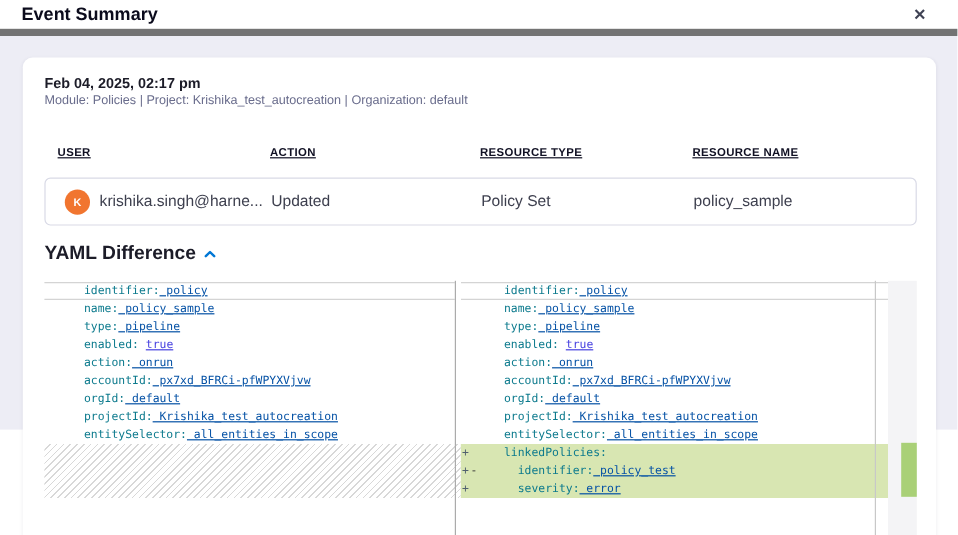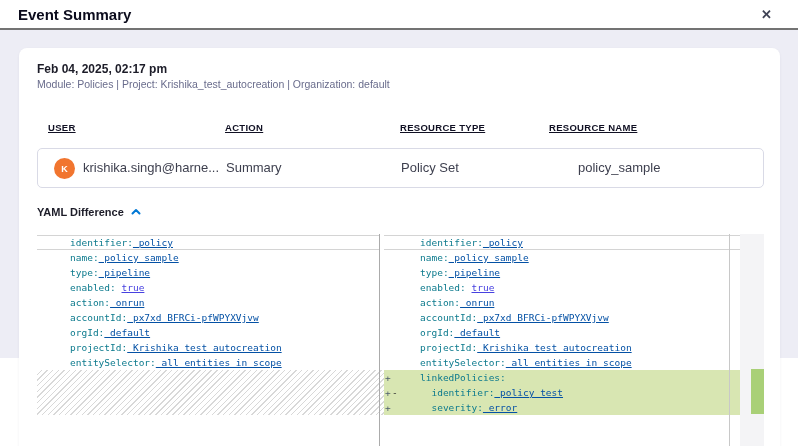--- a/index.html
+++ b/index.html
@@ -1,53 +1,53 @@
 <!DOCTYPE html>
 <html style="--accent-blue: #0278d5; --avatar-orange: #f1752f; --added-line-green: #d8e6b2; --ruler-marker-green: #a9d077; --token-key-teal: #0c7a8d; --token-string-blue: #0451a5; --token-keyword-blue: #4741e0; --background-lavender: #ededf5;"><head>
 <meta charset="utf-8">
 <style>
   * { margin:0; padding:0; box-sizing:border-box; }
   html,body { width:798px; height:446px; overflow:hidden; background:#fff;
               font-family:"Liberation Sans", sans-serif; }
 
   
   .modal-header { position:relative; height:30px; background:#fff;
-    border-bottom:2px solid #737373; display:flex; align-items:center;
+    border-bottom:6px solid #737373; display:flex; align-items:center;
     justify-content:space-between; padding:0 26px 0 18px; }
   .modal-title { font-size:15px; font-weight:700; color:#0b0b1c; }
   .close-btn { border:none; background:none; font-size:13px; color:#3f4254;
     cursor:pointer; line-height:1; font-weight:700; }
 
   
   .modal-body { position:relative; height:328px; background:var(--background-lavender,#ededf5); }
   .card { position:absolute; left:19px; top:18px; width:761px; height:560px;
     background:#fff; border-radius:8px; box-shadow:0 1px 3px rgba(40,41,61,.06);
     padding:13px 16px 0 18px; }
 
   .event-date { font-size:12px; font-weight:700; color:#1c1c28; height:16px; line-height:16px; }
   .event-meta { margin-top:0; font-size:10.5px; color:#696c8c; height:14px; line-height:14px; }
 
   
   .table-header { position:relative; margin-top:31px; height:12px; }
   .th { position:absolute; top:0; font-size:9.5px; font-weight:700; color:#101023;
         letter-spacing:.3px; white-space:nowrap;text-decoration:underline; }
-  .th-0{left:11px}.th-1{left:188px}.th-2{left:363px}.th-3{left:512px}
+  .th-0{left:11px}.th-1{left:188px}.th-2{left:363px}.th-3{left:540px}
 
   .table-row { position:relative; margin-top:14px; height:40px; background:#fff;
     border:1px solid #d9dae6; border-radius:5px; }
   .avatar { position:absolute; left:16px; top:9px; width:21px; height:21px;
     border-radius:50%; background:var(--avatar-orange,#f1752f); color:#fff;
     font-size:9px; font-weight:700; display:flex; align-items:center; justify-content:center; }
   .cell { position:absolute; top:0; height:38px; line-height:38px; font-size:13px;
     color:#3d3f4e; white-space:nowrap; }
   .cell-user{left:45px}.cell-action{left:188px}.cell-type{left:363px}.cell-name{left:540px}
 
   
   .yaml-label-row { margin-top:17px; height:14px; display:flex; align-items:center; gap:6px; }
-  .yaml-label { font-size:11px; font-weight:700; color:#1c1c28; }
+  .yaml-label { font-size:16px; font-weight:700; color:#1c1c28; }
   .chevron { width:12px; height:12px; color:var(--accent-blue,#0278d5); cursor:pointer; }
 
   .diff-editor { position:relative; margin-top:15px; width:727px; height:240px;
     font-family:"DejaVu Sans Mono", monospace; font-size:9.5px; }
   .pane { position:absolute; top:0; bottom:0; background:#fff; padding-top:1px; }
   .pane-left  { left:0;     width:342px; }
   .pane-right { left:347px; width:356px; }
   .code-line { height:15px; line-height:15px; white-space:pre; position:relative; color:#333; }
   .pane-left  .code-line { padding-left:5px; }
   .pane-right .code-line { padding-left:8px; }
@@ -87,21 +87,21 @@
     <div class="table-header">
         <span class="th th-0">USER</span>
         <span class="th th-1">ACTION</span>
         <span class="th th-2">RESOURCE TYPE</span>
         <span class="th th-3">RESOURCE NAME</span>
       </div>
 
     <div class="table-row">
       <span class="avatar">K</span>
       <span class="cell cell-user">krishika.singh@harne...</span>
-      <span class="cell cell-action">Summary</span>
+      <span class="cell cell-action">Updated</span>
       <span class="cell cell-type">Policy Set</span>
       <span class="cell cell-name">policy_sample</span>
     </div>
 
     <div class="yaml-label-row">
       <span class="yaml-label">YAML Difference</span>
       <svg class="chevron" viewBox="0 0 12 12">
         <polyline points="2.5,7.5 6,4 9.5,7.5" fill="none" stroke="currentColor" stroke-width="2" stroke-linecap="round" stroke-linejoin="round"></polyline>
       </svg>
     </div>

